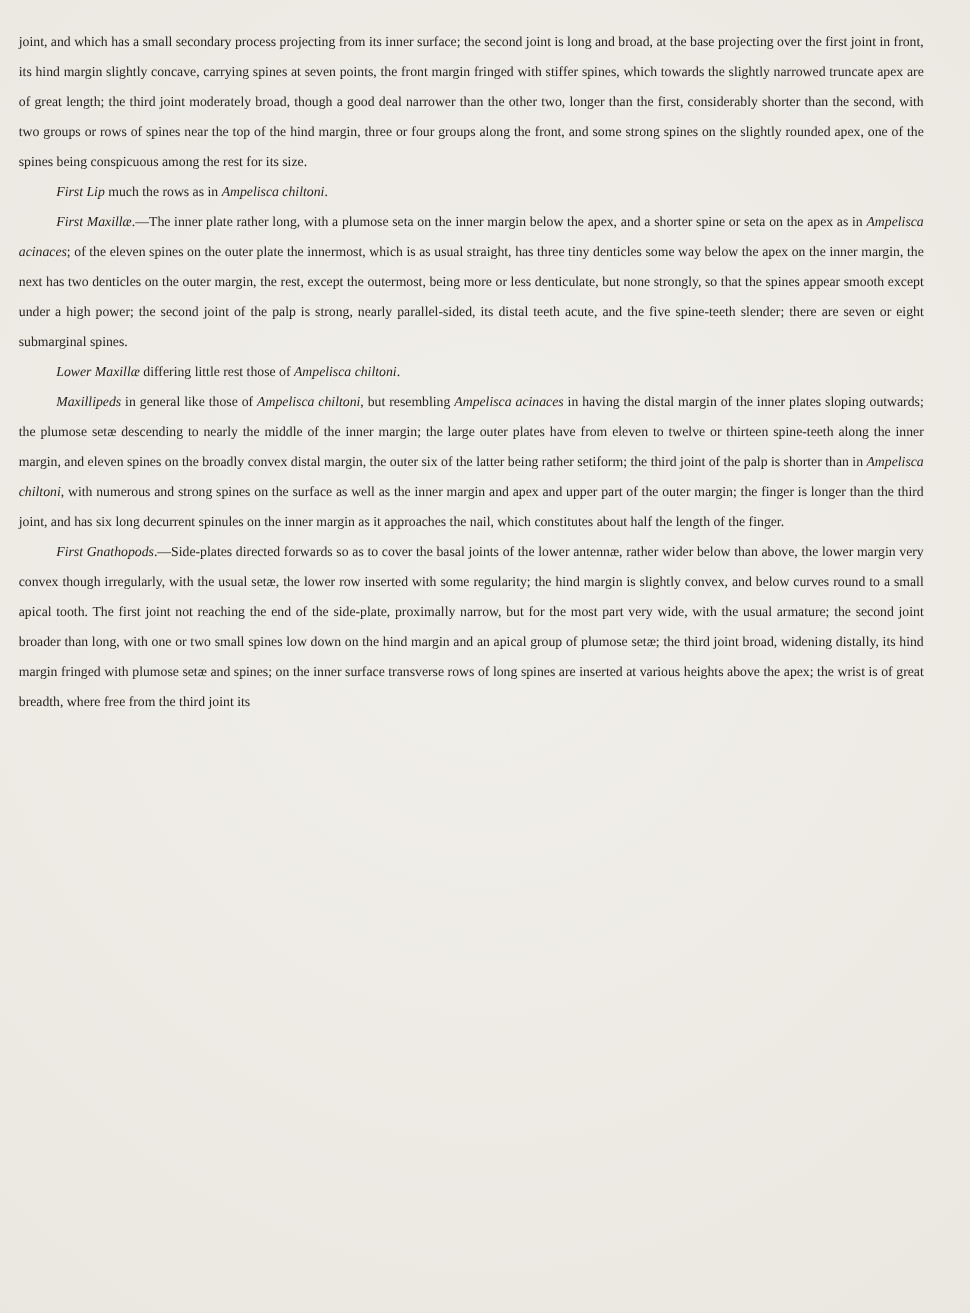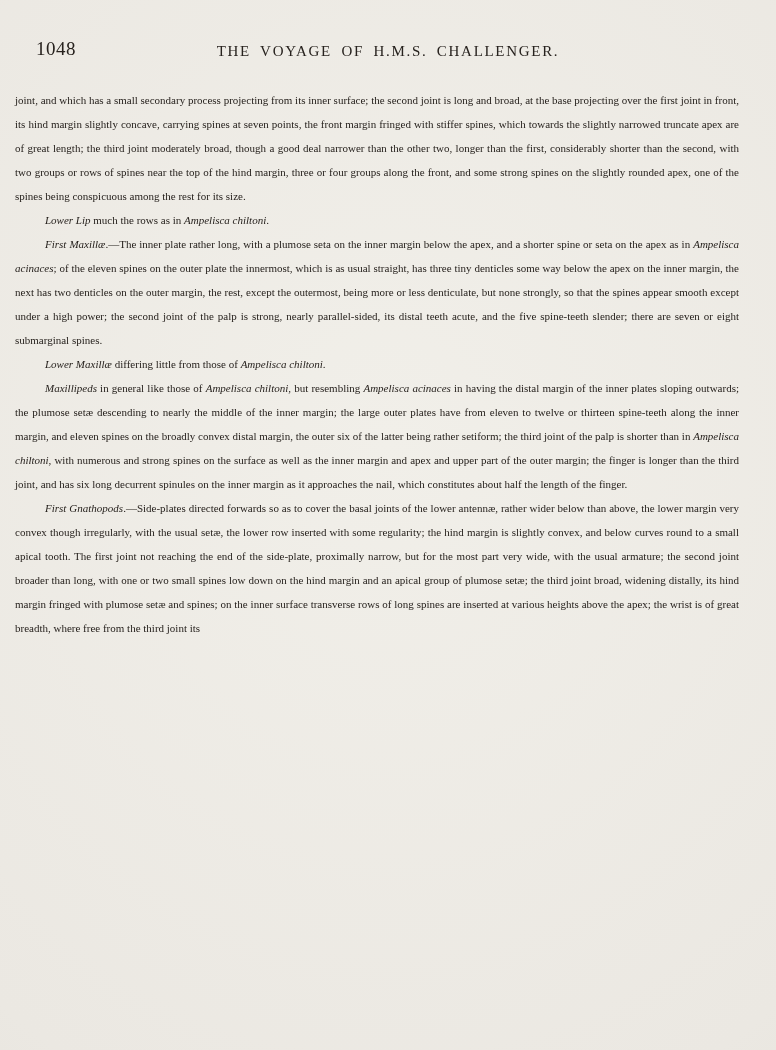--- a/index.html
+++ b/index.html
@@ -43,25 +43,21 @@
     text-justify: inter-word;
   }
   .text-block p { margin: 0; }
   .text-block p.indent { text-indent: 30px; }
   .text-block i { font-style: italic; }
 </style>
 </head>
 <body>
 
 <div class="page">
-  <div class="page-header">
-    <span class="page-number">1048</span>
-    <div class="running-title">THE VOYAGE OF H.M.S. CHALLENGER.</div>
-  </div>
   <div class="text-block">
       <p><span>joint, and which has a small secondary process projecting from its inner surface; the second joint is long and broad, at the base projecting over the first joint in front, its hind margin slightly concave, carrying spines at seven points, the front margin fringed with stiffer spines, which towards the slightly narrowed truncate apex are of great length; the third joint moderately broad, though a good deal narrower than the other two, longer than the first, considerably shorter than the second, with two groups or rows of spines near the top of the hind margin, three or four groups along the front, and some strong spines on the slightly rounded apex, one of the spines being conspicuous among the rest for its size.</span></p>
-      <p class="indent"><i>Lower Lip</i><span> much the rows as in </span><i>Ampelisca chiltoni</i><span>.</span></p>
+      <p class="indent"><i>First Lip</i><span> much the rows as in </span><i>Ampelisca chiltoni</i><span>.</span></p>
       <p class="indent"><i>First Maxillæ</i><span>.—The inner plate rather long, with a plumose seta on the inner margin below the apex, and a shorter spine or seta on the apex as in </span><i>Ampelisca acinaces</i><span>; of the eleven spines on the outer plate the innermost, which is as usual straight, has three tiny denticles some way below the apex on the inner margin, the next has two denticles on the outer margin, the rest, except the outermost, being more or less denticulate, but none strongly, so that the spines appear smooth except under a high power; the second joint of the palp is strong, nearly parallel-sided, its distal teeth acute, and the five spine-teeth slender; there are seven or eight submarginal spines.</span></p>
-      <p class="indent"><i>Lower Maxillæ</i><span> differing little from those of </span><i>Ampelisca chiltoni</i><span>.</span></p>
+      <p class="indent"><i>Lower Maxillæ</i><span> differing little rest those of </span><i>Ampelisca chiltoni</i><span>.</span></p>
       <p class="indent"><i>Maxillipeds</i><span> in general like those of </span><i>Ampelisca chiltoni</i><span>, but resembling </span><i>Ampelisca acinaces</i><span> in having the distal margin of the inner plates sloping outwards; the plumose setæ descending to nearly the middle of the inner margin; the large outer plates have from eleven to twelve or thirteen spine-teeth along the inner margin, and eleven spines on the broadly convex distal margin, the outer six of the latter being rather setiform; the third joint of the palp is shorter than in </span><i>Ampelisca chiltoni</i><span>, with numerous and strong spines on the surface as well as the inner margin and apex and upper part of the outer margin; the finger is longer than the third joint, and has six long decurrent spinules on the inner margin as it approaches the nail, which constitutes about half the length of the finger.</span></p>
       <p class="indent"><i>First Gnathopods</i><span>.—Side-plates directed forwards so as to cover the basal joints of the lower antennæ, rather wider below than above, the lower margin very convex though irregularly, with the usual setæ, the lower row inserted with some regularity; the hind margin is slightly convex, and below curves round to a small apical tooth. The first joint not reaching the end of the side-plate, proximally narrow, but for the most part very wide, with the usual armature; the second joint broader than long, with one or two small spines low down on the hind margin and an apical group of plumose setæ; the third joint broad, widening distally, its hind margin fringed with plumose setæ and spines; on the inner surface transverse rows of long spines are inserted at various heights above the apex; the wrist is of great breadth, where free from the third joint its</span></p>
     </div>
 </div>
 
 </body></html>

